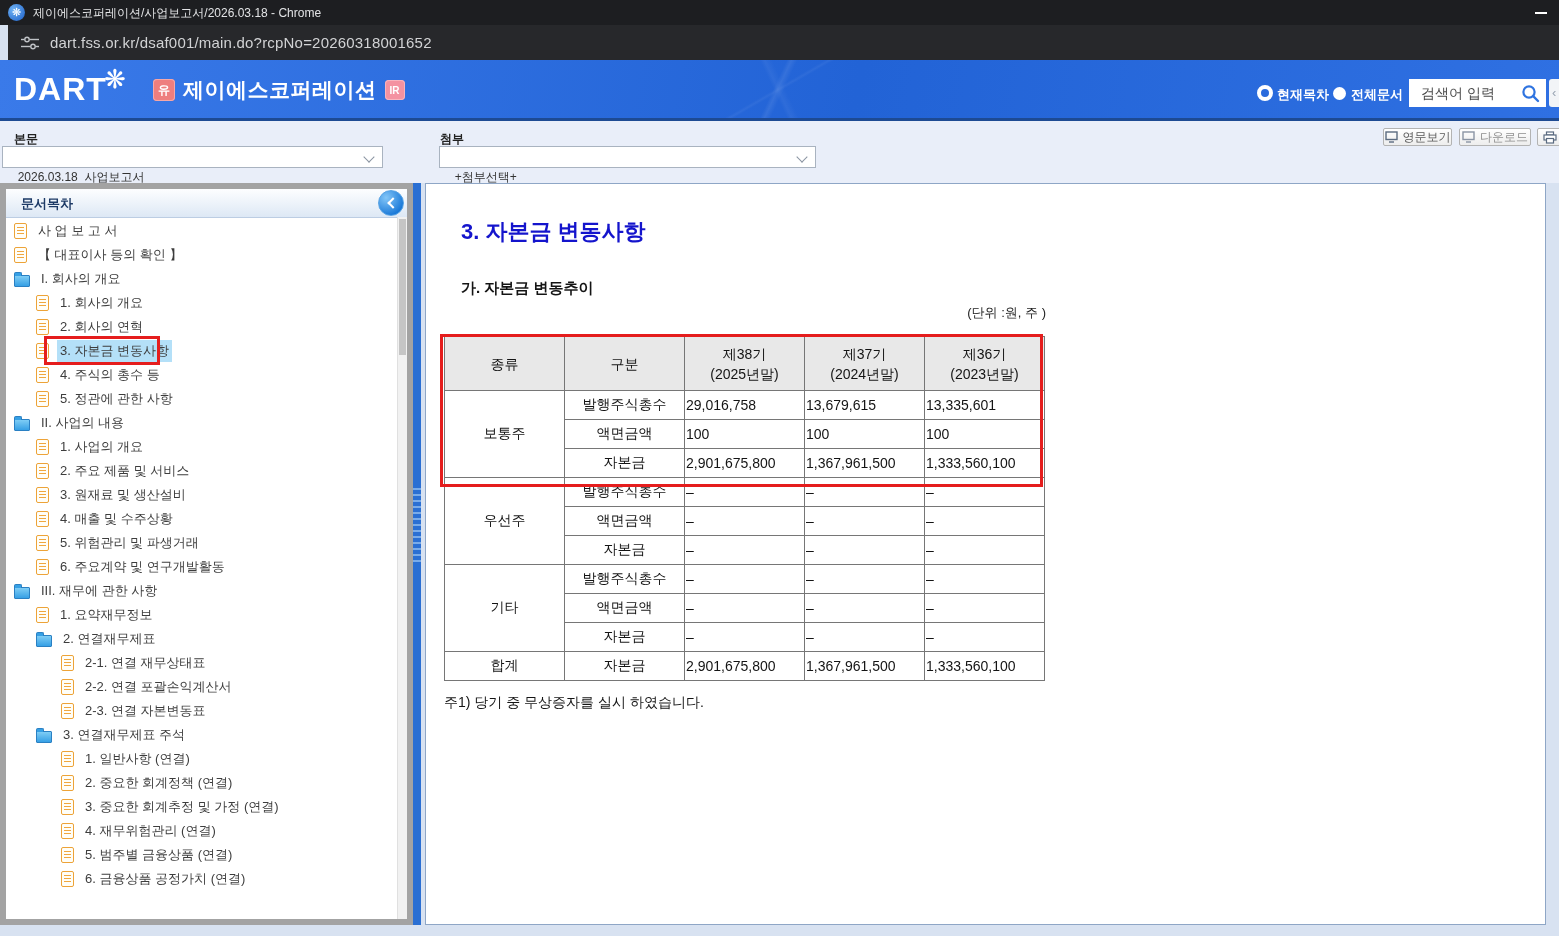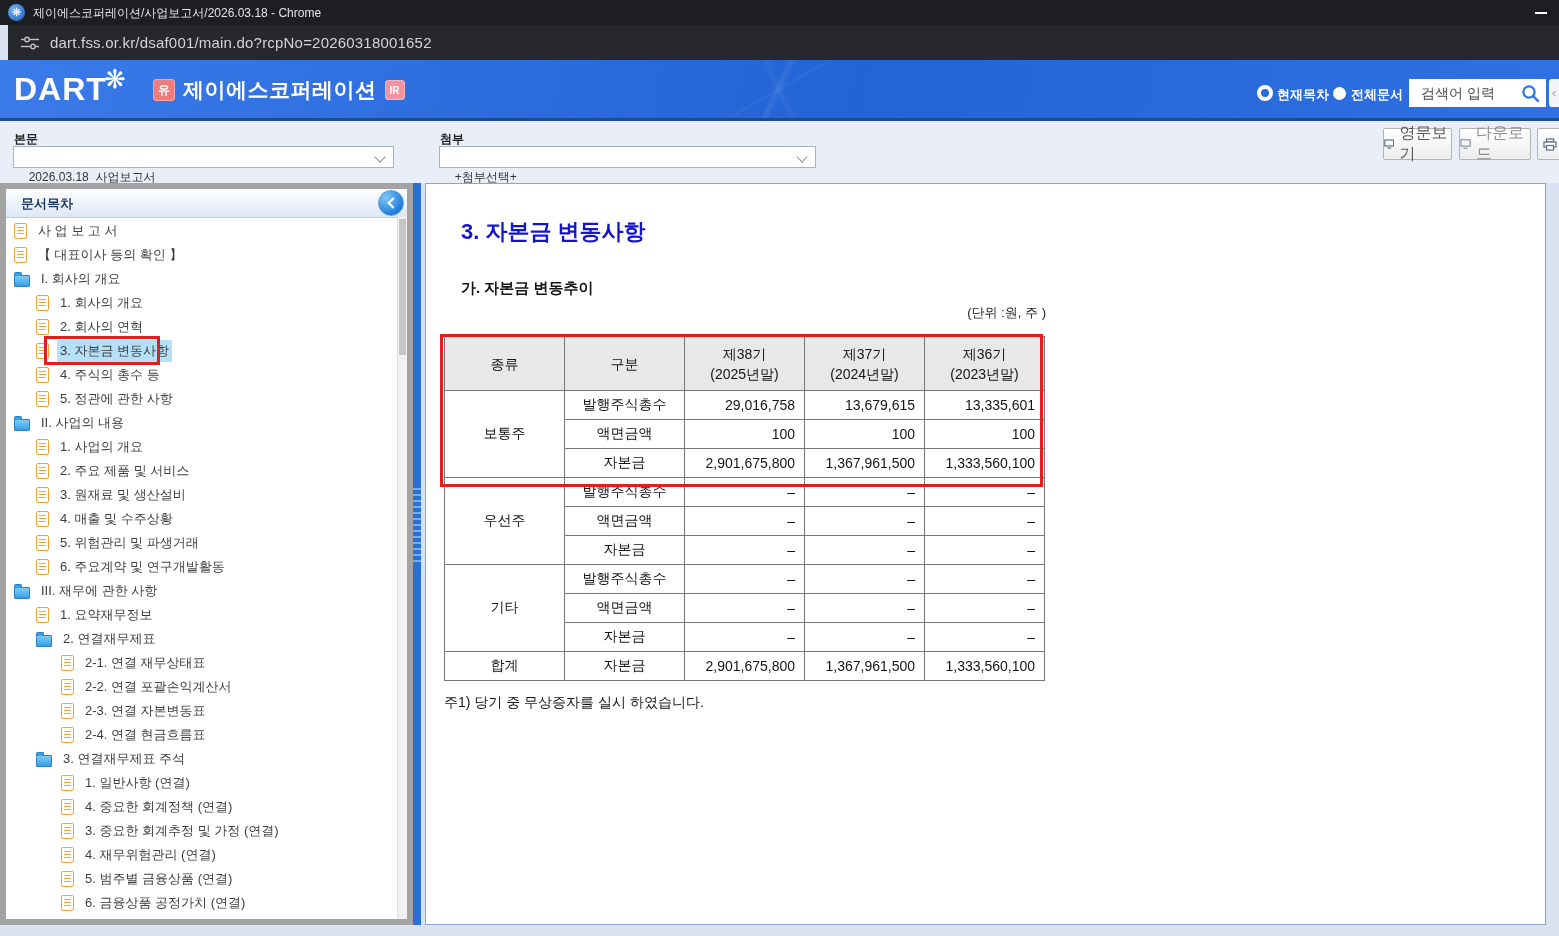--- a/index.html
+++ b/index.html
@@ -53,23 +53,23 @@
   .partial-btn{position:absolute;left:1549px;top:79px;width:10px;height:28px;background:#f2f4f7;
     border-radius:3px 0 0 3px;color:#9aa5b4;font-size:13px;line-height:28px;padding-left:3px;cursor:pointer;}
 
   
   .toolbar{position:absolute;left:0;top:121px;width:100%;height:62px;background:#e9eef9;}
   .tb-label{position:absolute;font-size:12px;font-weight:bold;color:#222;}
   .tb-select{position:absolute;height:22px;background:#fff;border:1px solid #a9b3c0;box-sizing:border-box;
     font-size:12px;color:#333;line-height:20px;padding-left:8px;cursor:pointer;white-space:pre;}
   .tb-chevron{position:absolute;right:9px;top:6px;width:7px;height:7px;border-right:1px solid #8a94a2;
     border-bottom:1px solid #8a94a2;transform:rotate(45deg);}
-  .tb-btn{position:absolute;height:32px;background:linear-gradient(#ffffff,#ededed);
+  .tb-btn{position:absolute;height:18px;background:linear-gradient(#ffffff,#ededed);
     border:1px solid #b3b3b3;border-radius:2px;box-sizing:border-box;display:flex;align-items:center;
-    justify-content:center;gap:5px;font-size:16px;cursor:pointer;}
+    justify-content:center;gap:5px;font-size:12px;cursor:pointer;}
   .btn-eng{left:1383px;top:128px;width:69px;color:#5a5a5a;}
   .btn-down{left:1459px;top:128px;width:72px;color:#8f8f8f;}
   .btn-print{left:1537px;top:128px;width:26px;}
 
   
   .sidebar{position:absolute;left:0;top:183px;width:413px;height:742px;background:#fff;
     border:6px solid #a3a3a3;box-sizing:border-box;overflow:hidden;}
   .toc-header{position:relative;height:28px;background:linear-gradient(#fdfeff,#dde8f5);
     border-bottom:1px solid #bccde3;}
   .toc-title{position:absolute;left:15px;top:6px;font-size:13px;font-weight:bold;color:#1d3a66;}
@@ -106,21 +106,21 @@
     border:1px solid #8ea6c6;box-sizing:border-box;overflow:hidden;}
   .main-title{position:absolute;left:35px;top:33px;font-size:22px;font-weight:bold;color:#1414cc;}
   .sub-title{position:absolute;left:35px;top:95px;font-size:15px;font-weight:bold;color:#141414;}
   .doc-area{position:absolute;left:18px;top:120px;width:604px;}
   .unit-label{text-align:right;font-size:13px;color:#222;margin-bottom:14px;padding-right:2px;}
   table.cap{border-collapse:collapse;table-layout:fixed;width:601px;}
   table.cap th,table.cap td{border:1px solid #767676;font-size:14px;color:#141414;box-sizing:border-box;}
   table.cap th{background:#e8e8e8;height:54px;font-weight:normal;text-align:center;line-height:20px;}
   table.cap td{height:29px;background:#fff;}
   td.cat,td.grp{text-align:center;}
-  td.num{text-align:right;padding-right:9px;}
+  td.num{text-align:left;padding-right:9px;}
   .note-text{margin-top:13px;font-size:14px;color:#141414;}
   .anno-table{position:absolute;left:14px;top:150px;width:603px;height:153px;
     border:3px solid #e51d1d;box-sizing:border-box;pointer-events:none;z-index:4;}
 </style>
 </head>
 <body>
 
 <div class="titlebar">
   <div class="favicon">❋</div>
   <div class="win-title">제이에스코퍼레이션/사업보고서/2026.03.18 - Chrome</div>
@@ -160,21 +160,21 @@
     <svg width="19" height="19" viewBox="0 0 19 19">
       <circle cx="8" cy="8" r="5.6" fill="none" stroke="#2f74e0" stroke-width="2.2"></circle>
       <line x1="12.2" y1="12.2" x2="17" y2="17" stroke="#2f74e0" stroke-width="2.4" stroke-linecap="round"></line>
     </svg>
   </span>
 </div>
 <div class="partial-btn">‹</div>
 
 <div class="toolbar"></div>
 <div class="tb-label" style="left:14px;top:131px;">본문</div>
-<div class="tb-select" style="left:13px;top:146px;width:381px;">
+<div class="tb-select" style="left:2px;top:146px;width:381px;">
   <span>2026.03.18  사업보고서</span>
   <span class="tb-chevron"></span>
 </div>
 <div class="tb-label" style="left:440px;top:131px;">첨부</div>
 <div class="tb-select" style="left:439px;top:146px;width:377px;">
   <span>+첨부선택+</span>
   <span class="tb-chevron"></span>
 </div>
 <div class="tb-btn btn-eng">
   <svg width="13" height="12" viewBox="0 0 13 12">
@@ -283,35 +283,31 @@
         <span class="tree-label">2-1. 연결 재무상태표</span>
       </div>
       <div class="tree-item lvl2">
         <span class="icon-doc"></span>
         <span class="tree-label">2-2. 연결 포괄손익계산서</span>
       </div>
       <div class="tree-item lvl2">
         <span class="icon-doc"></span>
         <span class="tree-label">2-3. 연결 자본변동표</span>
       </div>
-      <div class="tree-item lvl2">
-        <span class="icon-doc"></span>
-        <span class="tree-label">2-4. 연결 현금흐름표</span>
-      </div>
       <div class="tree-item lvl1">
         <span class="icon-folder"></span>
         <span class="tree-label">3. 연결재무제표 주석</span>
       </div>
       <div class="tree-item lvl2">
         <span class="icon-doc"></span>
         <span class="tree-label">1. 일반사항 (연결)</span>
       </div>
       <div class="tree-item lvl2">
         <span class="icon-doc"></span>
-        <span class="tree-label">4. 중요한 회계정책 (연결)</span>
+        <span class="tree-label">2. 중요한 회계정책 (연결)</span>
       </div>
       <div class="tree-item lvl2">
         <span class="icon-doc"></span>
         <span class="tree-label">3. 중요한 회계추정 및 가정 (연결)</span>
       </div>
       <div class="tree-item lvl2">
         <span class="icon-doc"></span>
         <span class="tree-label">4. 재무위험관리 (연결)</span>
       </div>
       <div class="tree-item lvl2">

